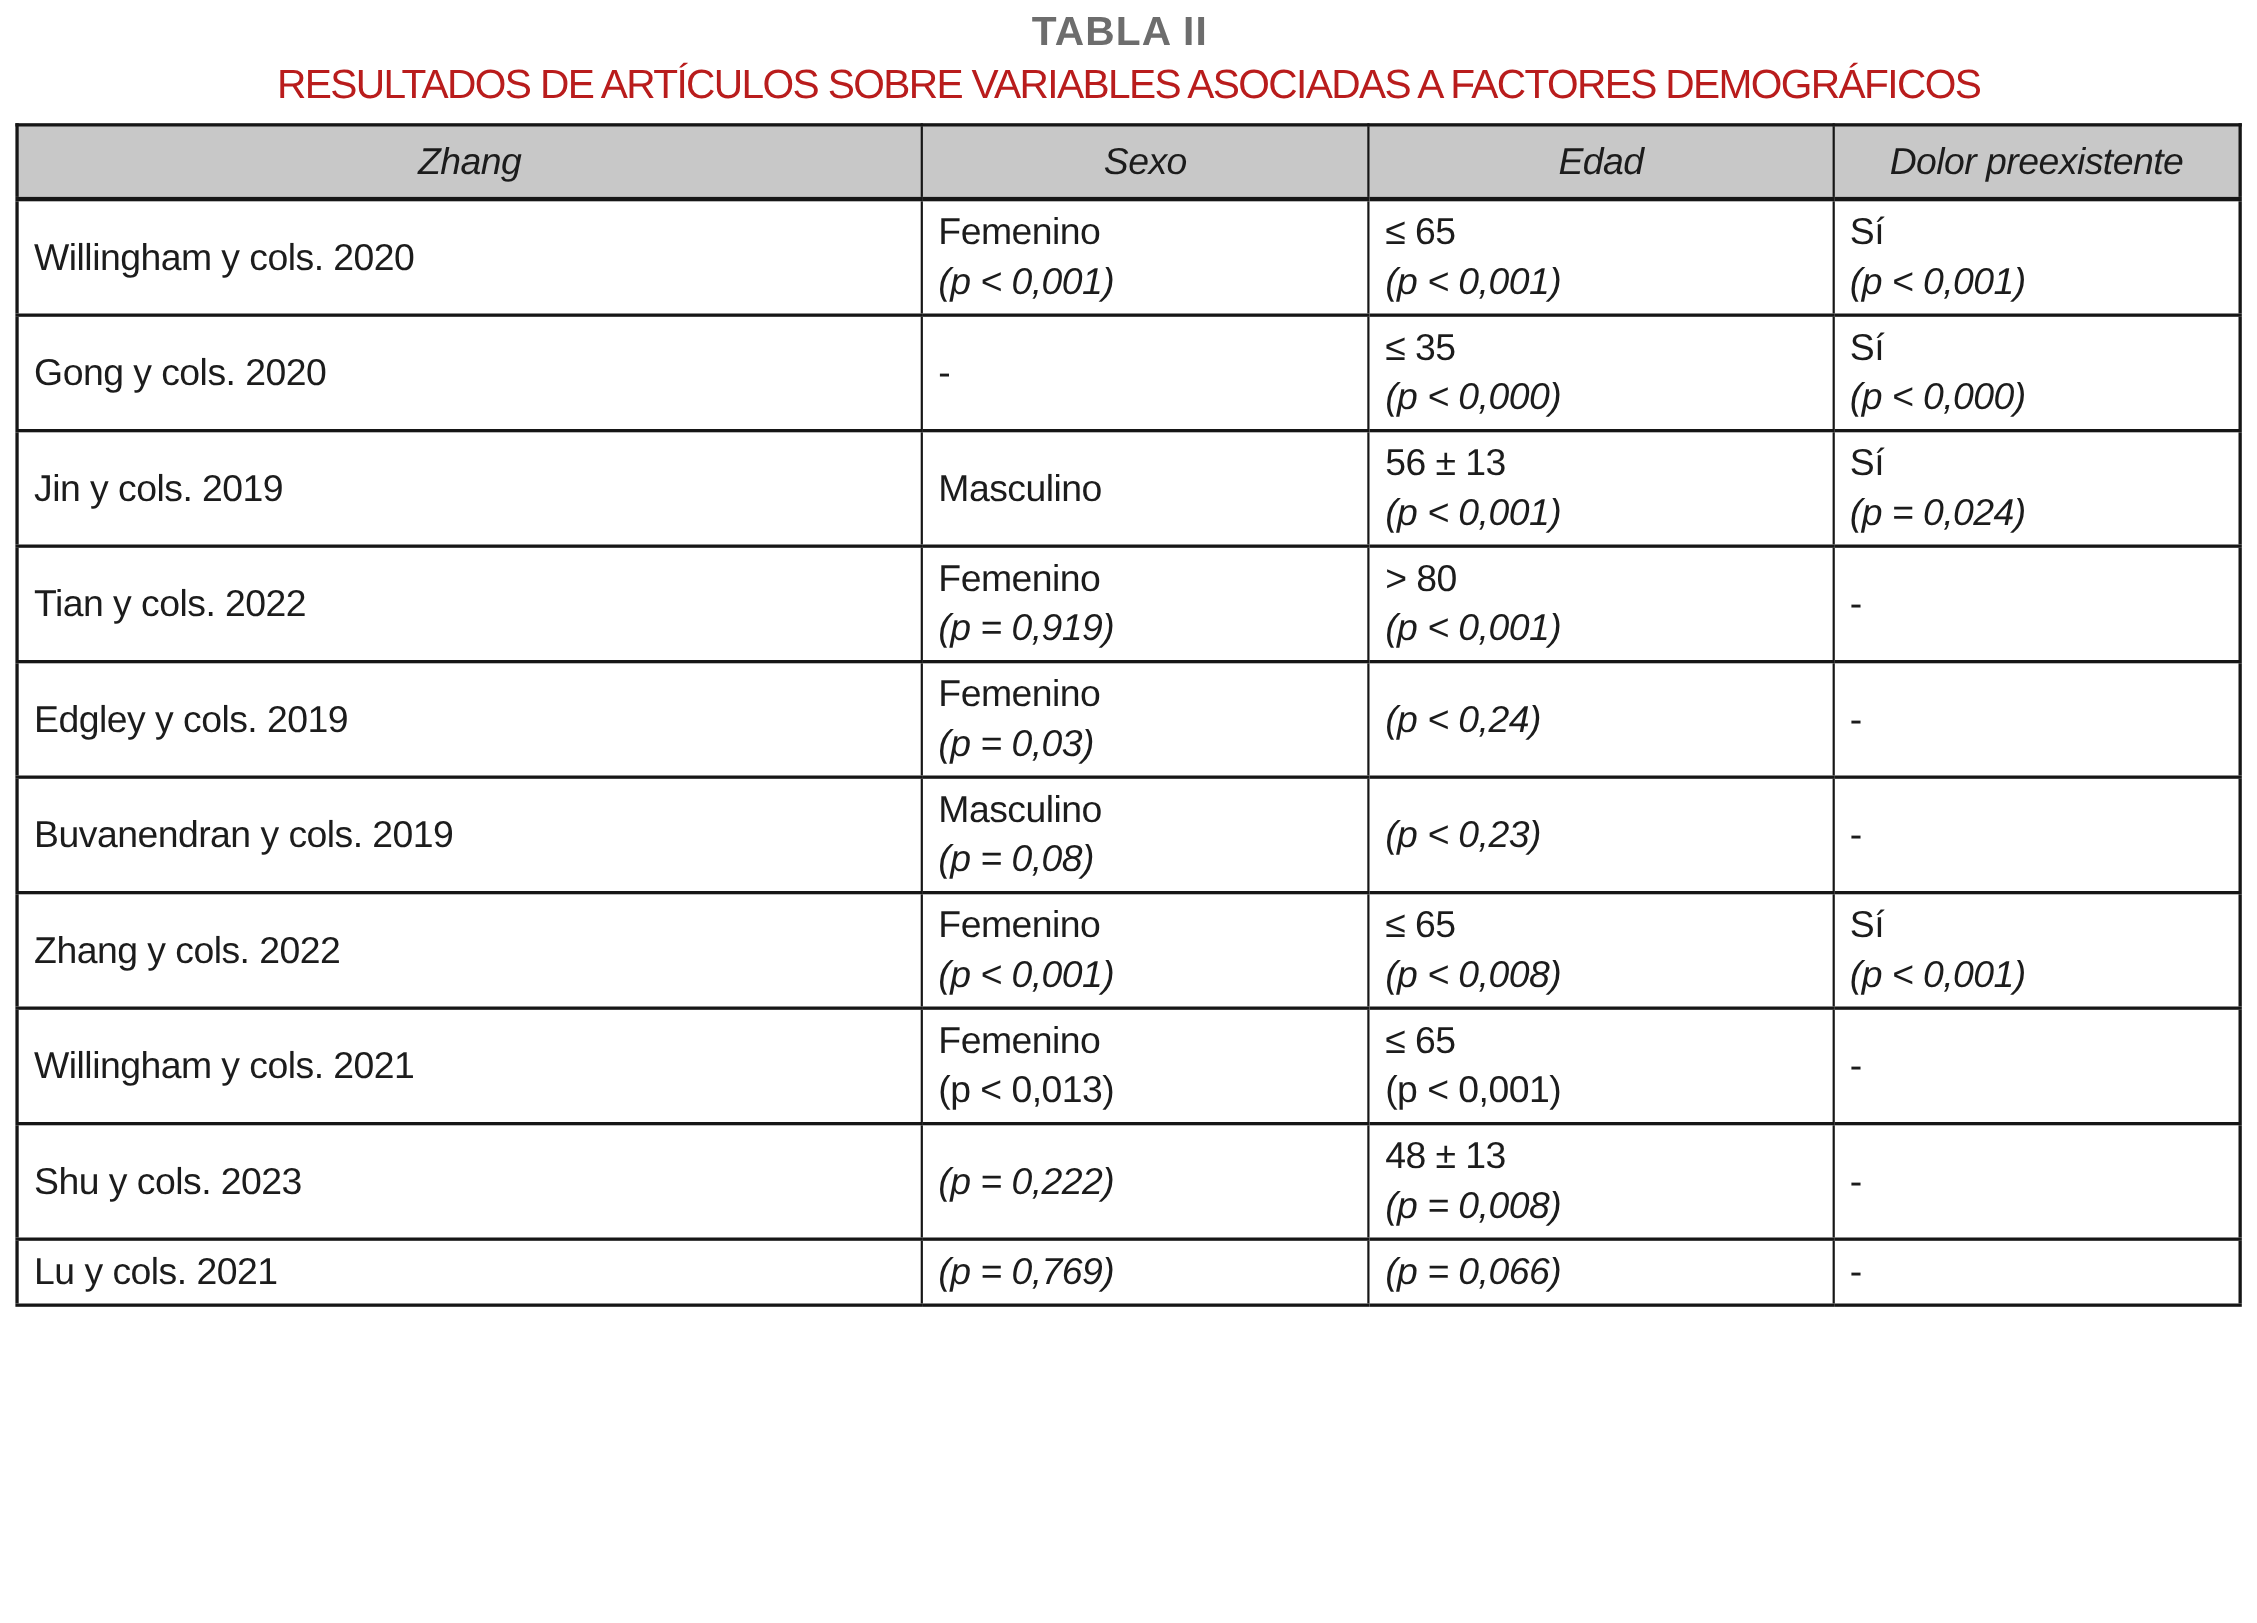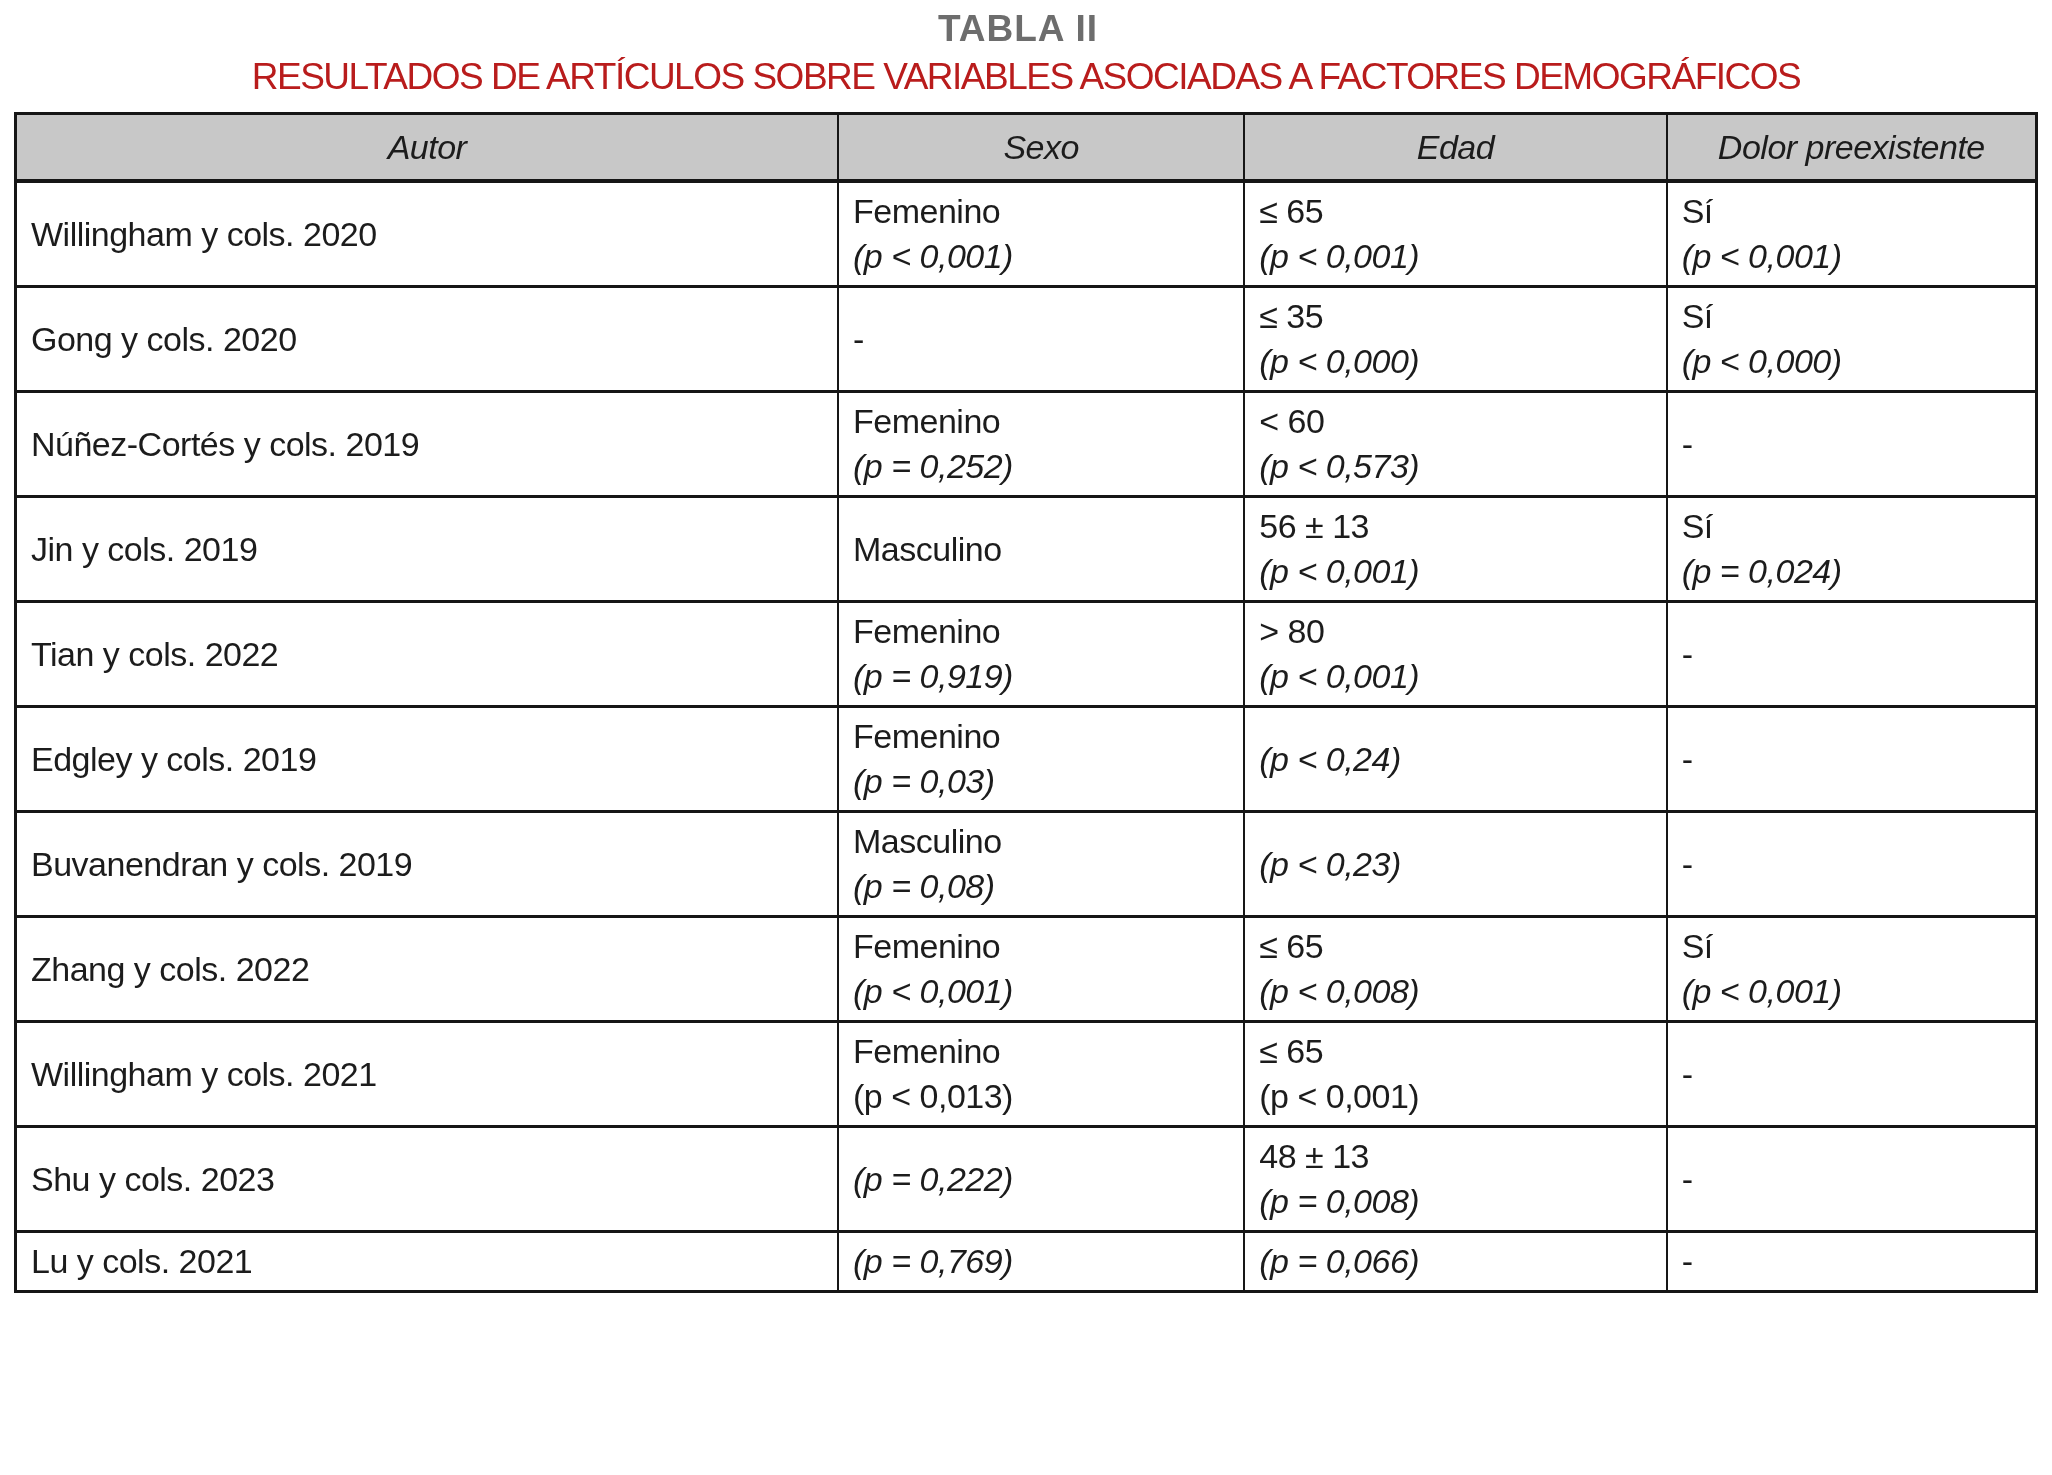--- a/index.html
+++ b/index.html
@@ -84,21 +84,21 @@
 
   <table class="results">
     <colgroup>
       <col class="c1">
         <col class="c2">
         <col class="c3">
         <col class="c4">
     </colgroup>
     <thead>
       <tr>
-        <th>Autor</th>
+        <th>Zhang</th>
         <th>Sexo</th>
         <th>Edad</th>
         <th>Dolor preexistente</th>
       </tr>
     </thead>
     <tbody>
 
       <tr class="r">
         <td>
             <div class="ln">Willingham y cols. 2020</div>
@@ -128,36 +128,20 @@
         <td>
           <div class="ln">≤ 35</div>
           <div class="ln pv">(p &lt; 0,000)</div>
         </td>
         <td>
           <div class="ln">Sí</div>
           <div class="ln pv">(p &lt; 0,000)</div>
         </td>
       </tr>
 
-      <tr class="r">
-        <td>
-            <div class="ln">Núñez-Cortés y cols. 2019</div>
-          </td>
-        <td>
-          <div class="ln">Femenino</div>
-          <div class="ln pv">(p = 0,252)</div>
-        </td>
-        <td>
-          <div class="ln">&lt; 60</div>
-          <div class="ln pv">(p &lt; 0,573)</div>
-        </td>
-        <td>
-          <div class="ln">-</div>
-        </td>
-      </tr>
 
       <tr class="r">
         <td>
             <div class="ln">Jin y cols. 2019</div>
           </td>
         <td>
           <div class="ln">Masculino</div>
         </td>
         <td>
           <div class="ln">56 ± 13</div>

